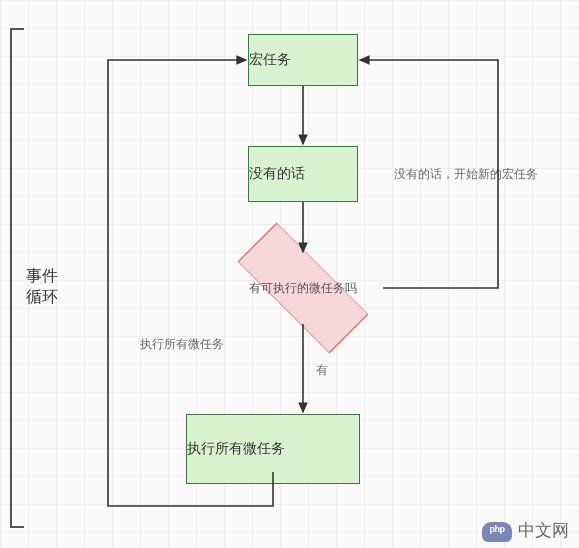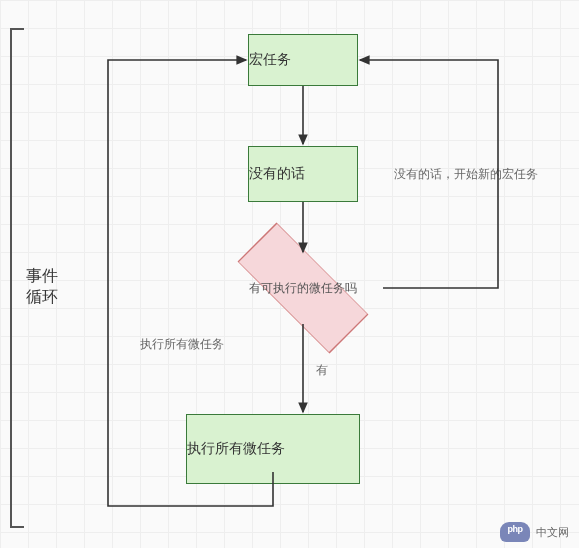--- a/index.html
+++ b/index.html
@@ -80,23 +80,23 @@
       left: 0; top: 0;
       width: 579px;
       height: 548px;
       pointer-events: none;
     }
     .watermark {
       position: absolute;
       right: 10px;
       bottom: 6px;
       display: flex;
-      align-items: center;
+      align-items: flex-end;
       gap: 6px;
-      font-size: 11px;
+      font-size: 17px;
       color: #666;
     }
     .elephant {
       width: 30px;
       height: 20px;
       background: #7a86b8;
       border-radius: 9px 9px 6px 6px;
       position: relative;
     }
     .elephant::before {

